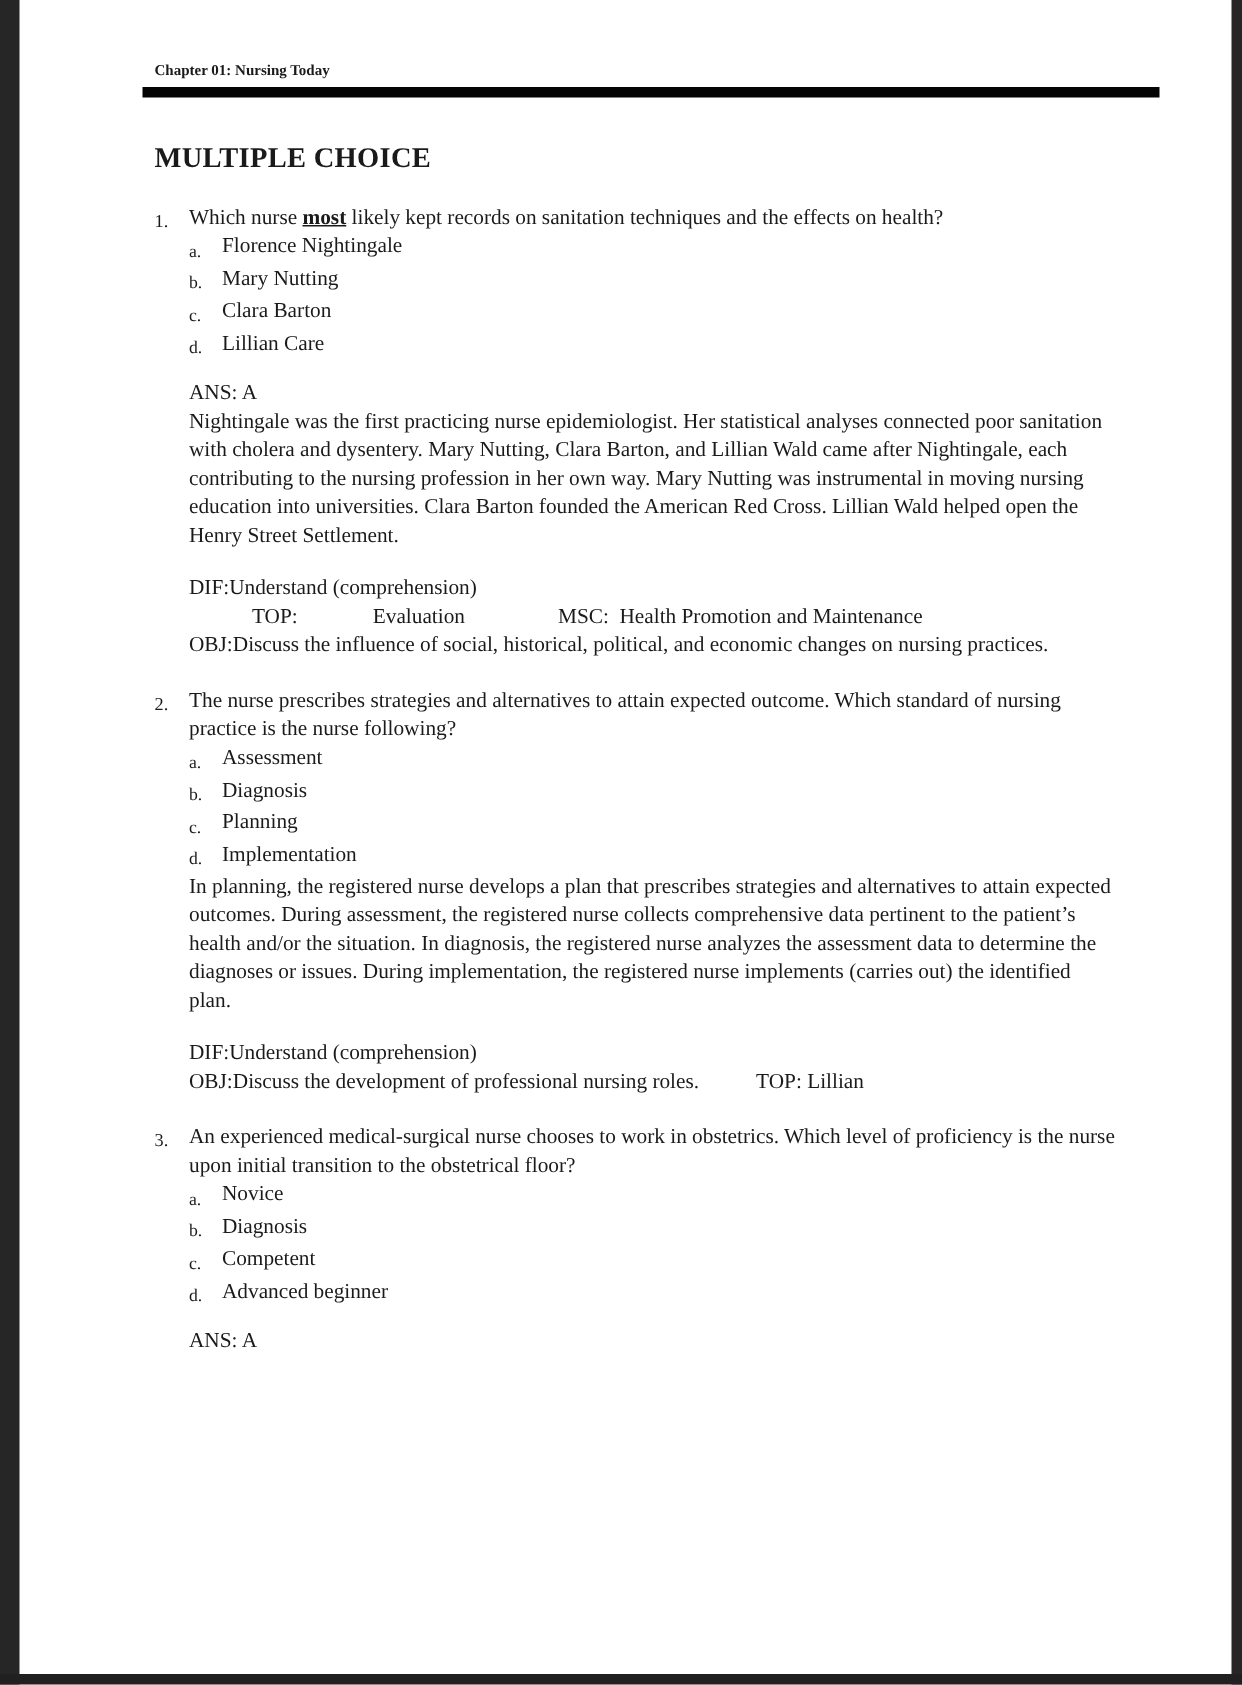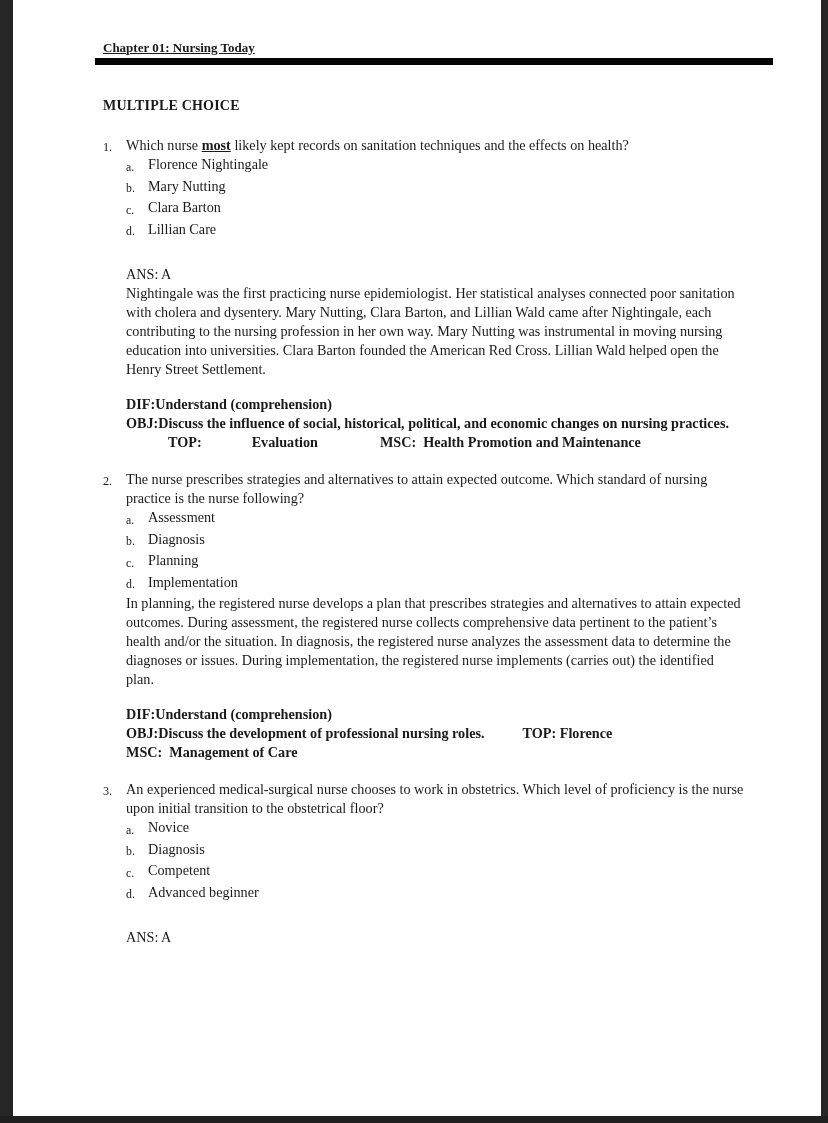--- a/index.html
+++ b/index.html
@@ -17,42 +17,42 @@
 
   .content {
     position: absolute;
     left: 103px; top: 0;
     width: 684px;
     padding-top: 38px;
     font-size: 14.2px;
     line-height: 19px;
   }
 
-  .hdr { font-weight: bold; font-size: 13px; line-height: 19px; text-decoration: underline; }
+  .hdr { font-weight: bold; font-size: 10px; line-height: 19px; }
   .hdr .sub { text-decoration: underline; }
   .rule { height: 7px; background: #050505; margin-top: 1px; margin-left: -8px; width: 678px; }
 
   .section-heading {
     margin-top: 31px;
     font-weight: bold;
-    font-size: 14px;
+    font-size: 19px;
     letter-spacing: 0.2px;
   }
 
   .question { display: flex; margin-top: 18px; }
   .question.first { margin-top: 21px; }
   .qnum  { flex: none; width: 23px; font-size: 12.2px; padding-top: 2px; }
   .qbody { width: 618px; }
 
   .opt { display: flex; }
   .opt-letter { flex: none; width: 22px; font-size: 11.8px; padding-top: 2.5px; }
 
-  .answer { margin-top: 24px; }
+  .answer { margin-top: 12px; }
 
-  .meta { margin-top: 16px; font-weight: bold; }
+  .meta { margin-top: 16px; }
   .meta-line { white-space: pre; }
   .top-label  { margin-left: 42px; white-space: pre; }
   .top-value  { margin-left: 50px; white-space: pre; }
   .msc-inline { margin-left: 62px; white-space: pre; }
   .top-inline { margin-left: 38px; white-space: pre; }
 
   b { font-weight: bold; text-decoration: underline; }
 </style>
 </head>
 <body>
@@ -88,22 +88,22 @@
           <span class="opt-text">Clara Barton</span>
         </div>
         <div class="opt">
           <span class="opt-letter">d.</span>
           <span class="opt-text">Lillian Care</span>
         </div>
         <div class="answer">ANS: A</div>
         <div class="rationale">Nightingale was the first practicing nurse epidemiologist. Her statistical analyses connected poor sanitation with cholera and dysentery. Mary Nutting, Clara Barton, and Lillian Wald came after Nightingale, each contributing to the nursing profession in her own way. Mary Nutting was instrumental in moving nursing education into universities. Clara Barton founded the American Red Cross. Lillian Wald helped open the Henry Street Settlement.</div>
         <div class="meta">
           <div class="meta-line">DIF:Understand (comprehension)</div>
+          <div class="meta-line"><span class="top-label">TOP:</span><span class="top-value">Evaluation</span><span class="msc-inline">MSC:  Health Promotion and Maintenance</span></div>
           <div class="meta-line">OBJ:Discuss the influence of social, historical, political, and economic changes on nursing practices.</div>
-          <div class="meta-line"><span class="top-label">TOP:</span><span class="top-value">Evaluation</span><span class="msc-inline">MSC:  Health Promotion and Maintenance</span></div>
         </div>
       </div>
     </div>
 
     <div class="question">
       <div class="qnum">2.</div>
       <div class="qbody">
         <div class="stem"><span>The nurse prescribes strategies and alternatives to attain expected outcome. Which standard of nursing practice is the nurse following?</span><b></b><span></span></div>
         <div class="opt">
           <span class="opt-letter">a.</span>
@@ -117,22 +117,21 @@
           <span class="opt-letter">c.</span>
           <span class="opt-text">Planning</span>
         </div>
         <div class="opt">
           <span class="opt-letter">d.</span>
           <span class="opt-text">Implementation</span>
         </div>
         <div class="rationale">In planning, the registered nurse develops a plan that prescribes strategies and alternatives to attain expected outcomes. During assessment, the registered nurse collects comprehensive data pertinent to the patient’s health and/or the situation. In diagnosis, the registered nurse analyzes the assessment data to determine the diagnoses or issues. During implementation, the registered nurse implements (carries out) the identified plan.</div>
         <div class="meta">
           <div class="meta-line">DIF:Understand (comprehension)</div>
-          <div class="meta-line"><span>OBJ:Discuss the development of professional nursing roles.</span><span class="top-inline">TOP: Florence</span></div>
-          <div class="meta-line">MSC:  Management of Care</div>
+          <div class="meta-line"><span>OBJ:Discuss the development of professional nursing roles.</span><span class="top-inline">TOP: Lillian</span></div>
         </div>
       </div>
     </div>
 
     <div class="question">
       <div class="qnum">3.</div>
       <div class="qbody">
         <div class="stem"><span>An experienced medical-surgical nurse chooses to work in obstetrics. Which level of proficiency is the nurse upon initial transition to the obstetrical floor?</span><b></b><span></span></div>
         <div class="opt">
           <span class="opt-letter">a.</span>

